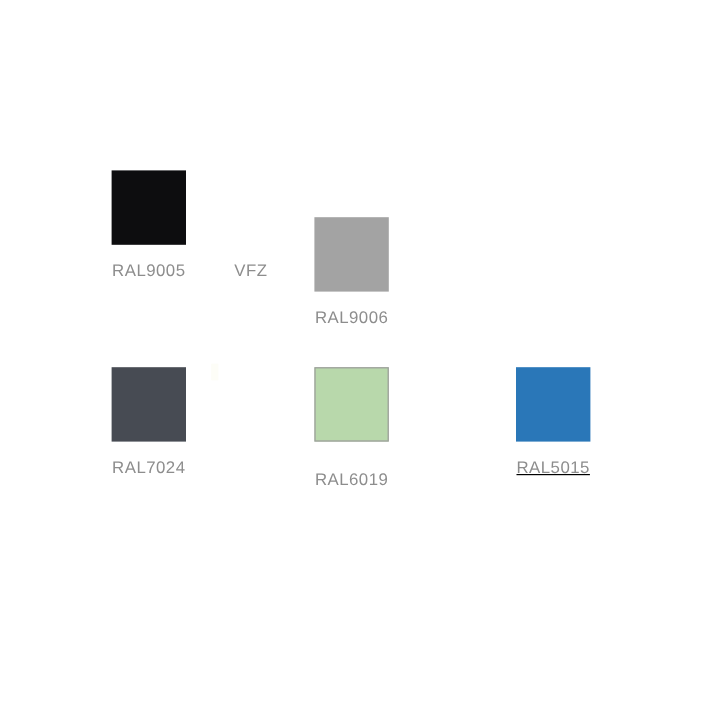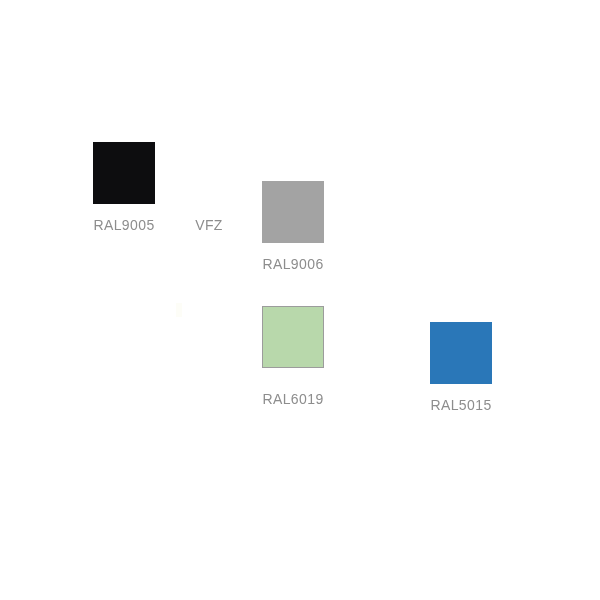--- a/index.html
+++ b/index.html
@@ -100,29 +100,35 @@
   </div>
 
   <div class="swatch-cell" style="left: 228px; top: 142px; margin-top: 39px;">
     <div class="swatch-box-wrap">
       <div class="swatch-box" style="background: rgb(163, 163, 163);"></div>
     </div>
     <div class="swatch-label" style="color: rgb(141, 141, 141);">RAL9006</div>
   </div>
 
 
+  <div class="swatch-cell" style="left: 59px; top: 306px;">
+    <div class="swatch-box-wrap">
+      <div class="swatch-box" style="background: rgb(71, 75, 83);"></div>
+    </div>
+    <div class="swatch-label" style="color: rgb(141, 141, 141);">RAL7024</div>
+  </div>
 
   <div class="swatch-cell label-raised" style="left: 228px; top: 306px;">
     <div class="swatch-box-wrap">
       <div class="swatch-box selected" style="background: rgb(184, 216, 171); border-color: rgb(156, 156, 156);"></div>
     </div>
     <div class="swatch-label" style="color: rgb(141, 141, 141);">RAL6019</div>
   </div>
 
-  <div class="swatch-cell" style="left: 396px; top: 322px;">
+  <div class="swatch-cell" style="left: 396px; top: 306px; text-decoration: underline;">
     <div class="swatch-box-wrap">
       <div class="swatch-box" style="background: rgb(42, 119, 184);"></div>
     </div>
     <div class="swatch-label" style="color: rgb(141, 141, 141);">RAL5015</div>
   </div>
 
   <div id="stray-mark"></div>
 </div>
 
 </body></html>

